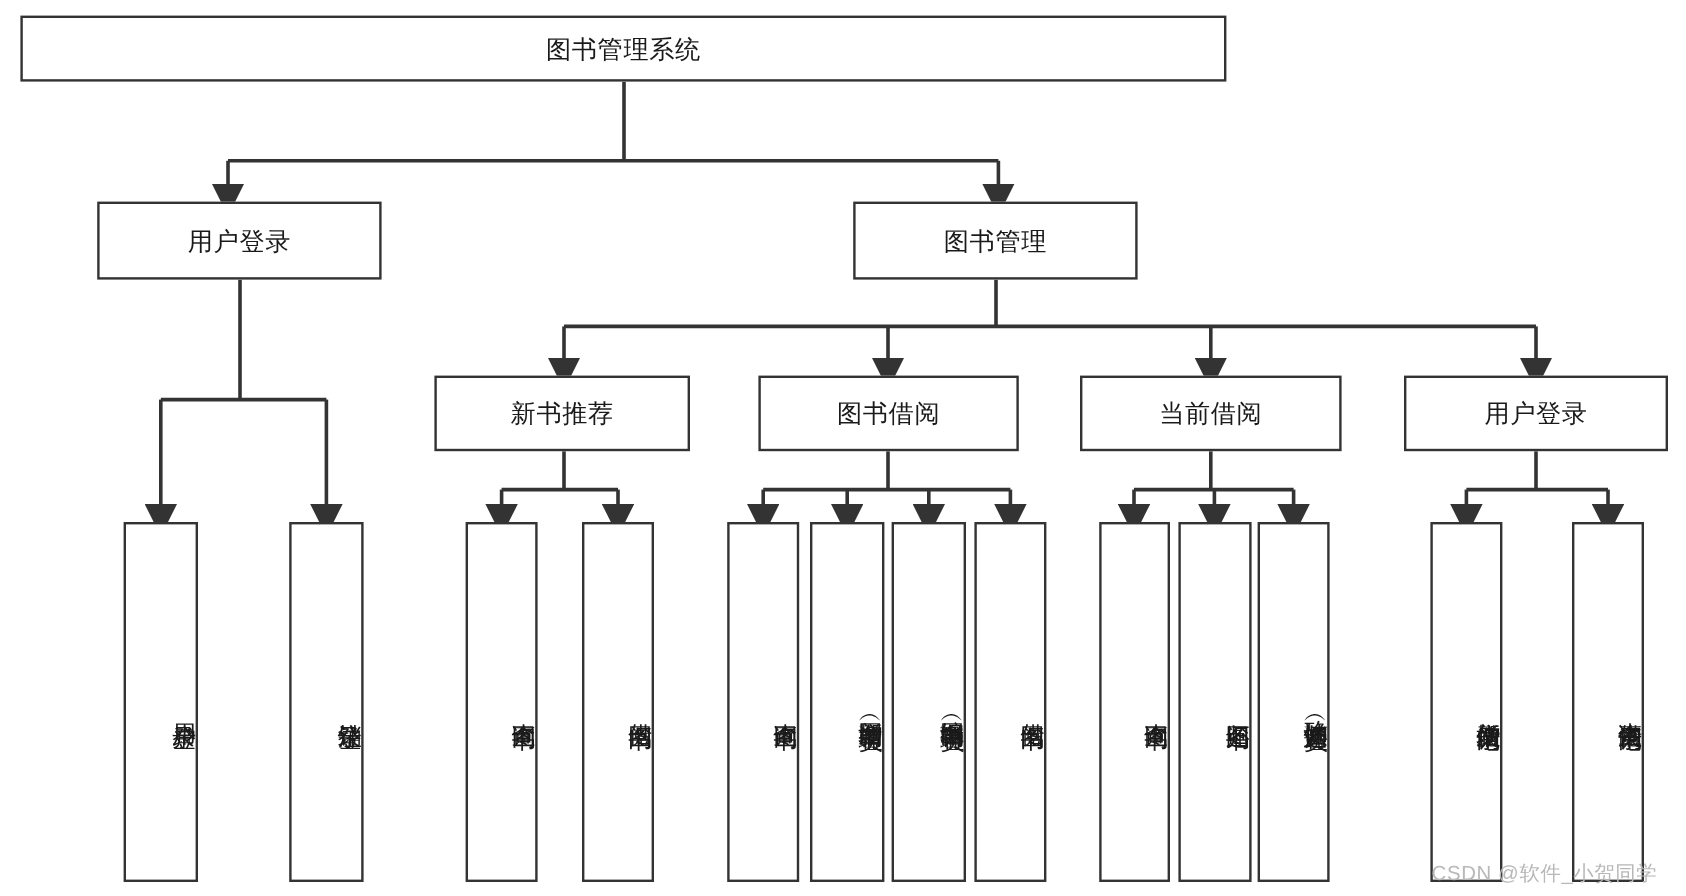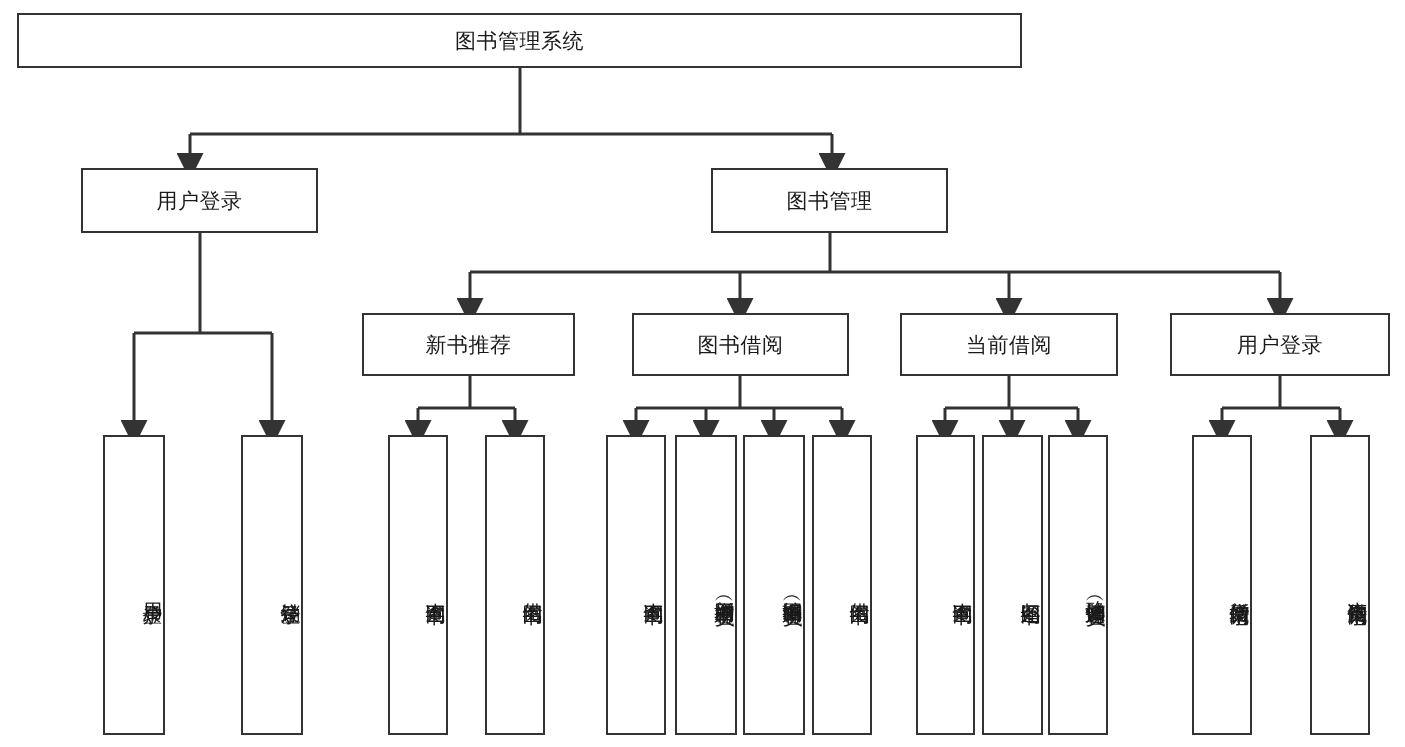--- a/index.html
+++ b/index.html
@@ -178,14 +178,15 @@
     <span>确认归还（管理员）</span>
   </div>
 
   <div class="node vertical" style="left:1192px; top:435px; width:60px; height:300px;">
     <span>新增借阅记录</span>
   </div>
   <div class="node vertical" style="left:1310px; top:435px; width:60px; height:300px;">
     <span>查询借阅记录</span>
   </div>
 
+  <div class="watermark" style="left:1193px; top:716px;">CSDN @软件_小贺同学</div>
 
 </div>
 
 </body></html>

